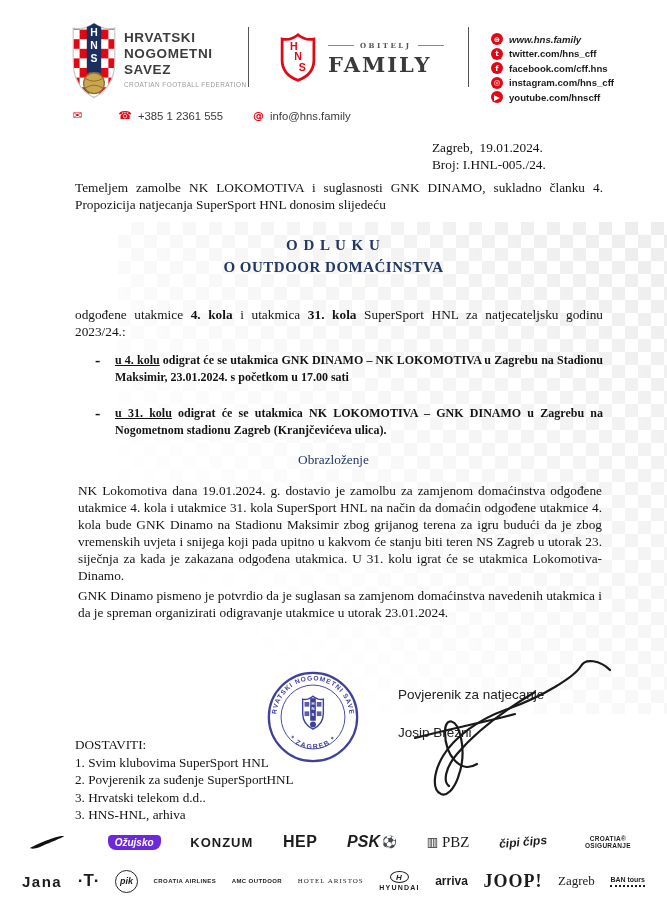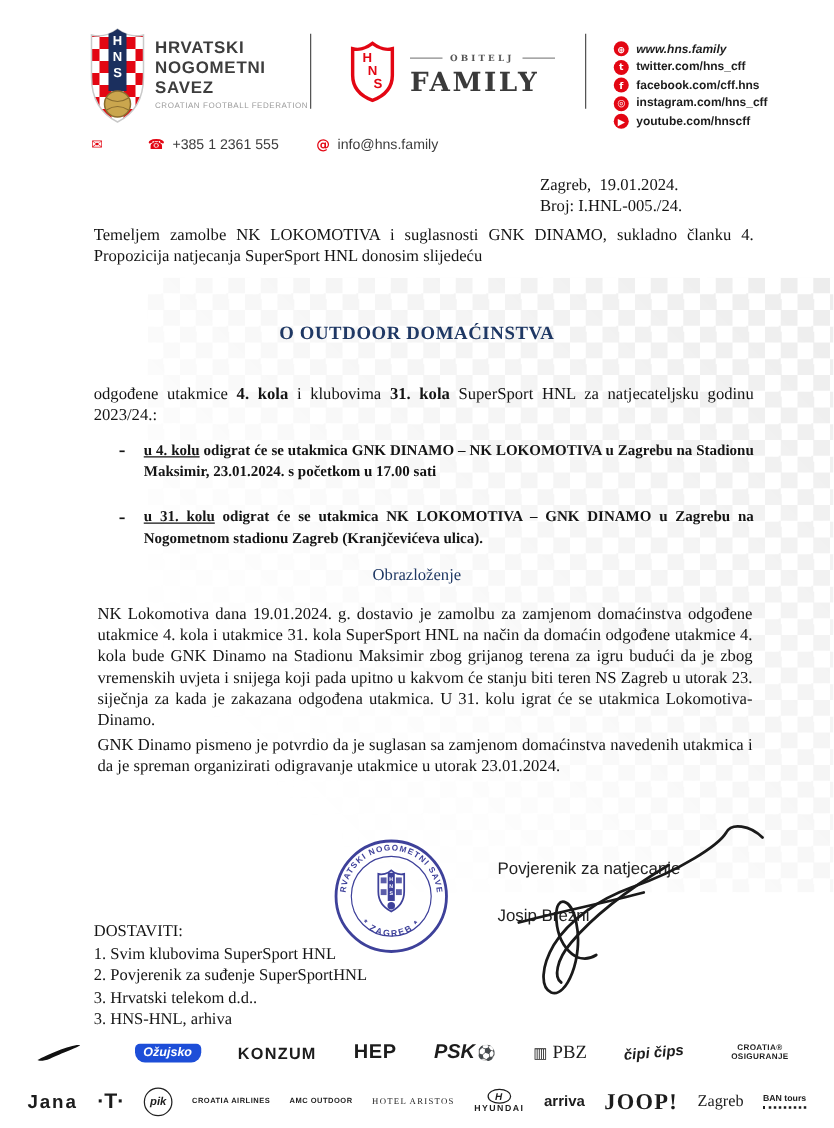--- a/index.html
+++ b/index.html
@@ -54,21 +54,21 @@
   p.doc{margin:3px;}
 
   
   .sig-role,.sig-name{font-family:"Liberation Sans",sans-serif;font-size:13.5px;color:#222;}
   .dost{font-size:13.2px;line-height:17.6px;}
 
   
   .sp-row{display:flex;justify-content:space-between;align-items:center;}
   .sp{font-family:"Liberation Sans",sans-serif;color:#1c1c1c;display:flex;flex-direction:column;
       align-items:center;justify-content:center;text-align:center;}
-  .l-ozujsko{background:#1d4ed8;color:#fff;font-style:italic;font-weight:bold;font-size:10px;
+  .l-ozujsko{background:#6d28d9;color:#fff;font-style:italic;font-weight:bold;font-size:10px;
              padding:2px 7px;border-radius:4px 4px 8px 8px;margin-left:12px;}
   .l-konzum{font-weight:800;font-size:13px;letter-spacing:1px;}
   .l-hep{font-weight:800;font-size:16px;letter-spacing:.5px;}
   .l-psk{font-weight:800;font-style:italic;font-size:16px;display:flex;flex-direction:row;gap:2px;align-items:center;}
   .l-psk .ball{font-size:12px;font-family:"DejaVu Sans",sans-serif;font-style:normal;}
   .l-pbz{font-family:"Liberation Serif",serif;font-size:15px;display:flex;flex-direction:row;gap:4px;align-items:center;}
   .l-pbz .bx{font-family:"DejaVu Sans",sans-serif;font-size:12px;}
   .l-cipi{font-style:italic;font-weight:bold;font-size:12px;transform:rotate(-5deg);}
   .l-crosig{font-size:6.5px;font-weight:800;line-height:7.5px;width:62px;white-space:normal;letter-spacing:.3px;}
   .l-jana{font-size:15px;font-weight:600;letter-spacing:1.5px;}
@@ -180,24 +180,25 @@
     <span>info@hns.family</span>
   </div>
 
   <div class="abs z serif" style="left:432px;top:139px;">
     <div class="pre">Zagreb,  19.01.2024.</div>
     <div>Broj: I.HNL-005./24.</div>
   </div>
 
   <div class="abs z serif just" style="left:75px;top:179px;width:528px;">Temeljem zamolbe NK LOKOMOTIVA i suglasnosti GNK DINAMO, sukladno članku 4. Propozicija natjecanja SuperSport HNL donosim slijedeću</div>
 
+  <div class="abs z ctr h-decision navy" style="top:237px;">O D L U K U</div>
   <div class="abs z ctr h-decision navy" style="top:259px;letter-spacing:.5px;">O OUTDOOR DOMAĆINSTVA</div>
 
   <div class="abs z serif just" style="left:75px;top:306px;width:528px;">
-    <span class="pre">odgođene utakmice </span><span class="pre" style="font-weight:bold;">4. kola</span><span class="pre"> i klubovima </span><span class="pre" style="font-weight:bold;">31. kola</span><span class="pre"> SuperSport HNL za natjecateljsku godinu 2023/24.:</span>
+    <span class="pre">odgođene utakmice </span><span class="pre" style="font-weight:bold;">4. kola</span><span class="pre"> i utakmica </span><span class="pre" style="font-weight:bold;">31. kola</span><span class="pre"> SuperSport HNL za natjecateljsku godinu 2023/24.:</span>
   </div>
 
   <div class="abs z bullet" style="left:95px;top:352px;width:508px;">
     <span class="b-marker">-</span>
     <span class="b-text"><span class="ul">u 4. kolu</span><span class="pre"> odigrat će se utakmica GNK DINAMO – NK LOKOMOTIVA u Zagrebu na Stadionu Maksimir, 23.01.2024. s početkom u 17.00 sati</span></span>
   </div>
 
   <div class="abs z bullet" style="left:95px;top:405px;width:508px;">
     <span class="b-marker">-</span>
     <span class="b-text"><span class="ul">u 31. kolu</span><span class="pre"> odigrat će se utakmica NK LOKOMOTIVA – GNK DINAMO u Zagrebu na Nogometnom stadionu Zagreb (Kranjčevićeva ulica).</span></span>

